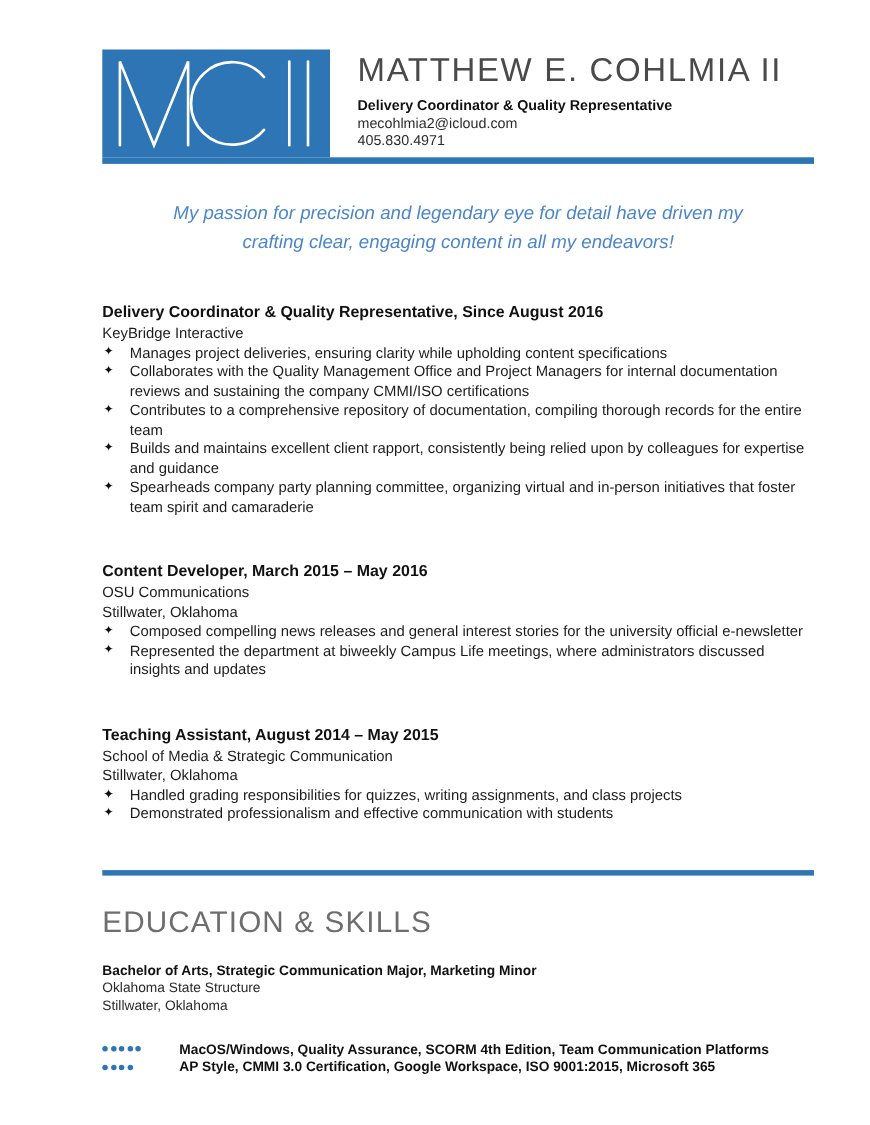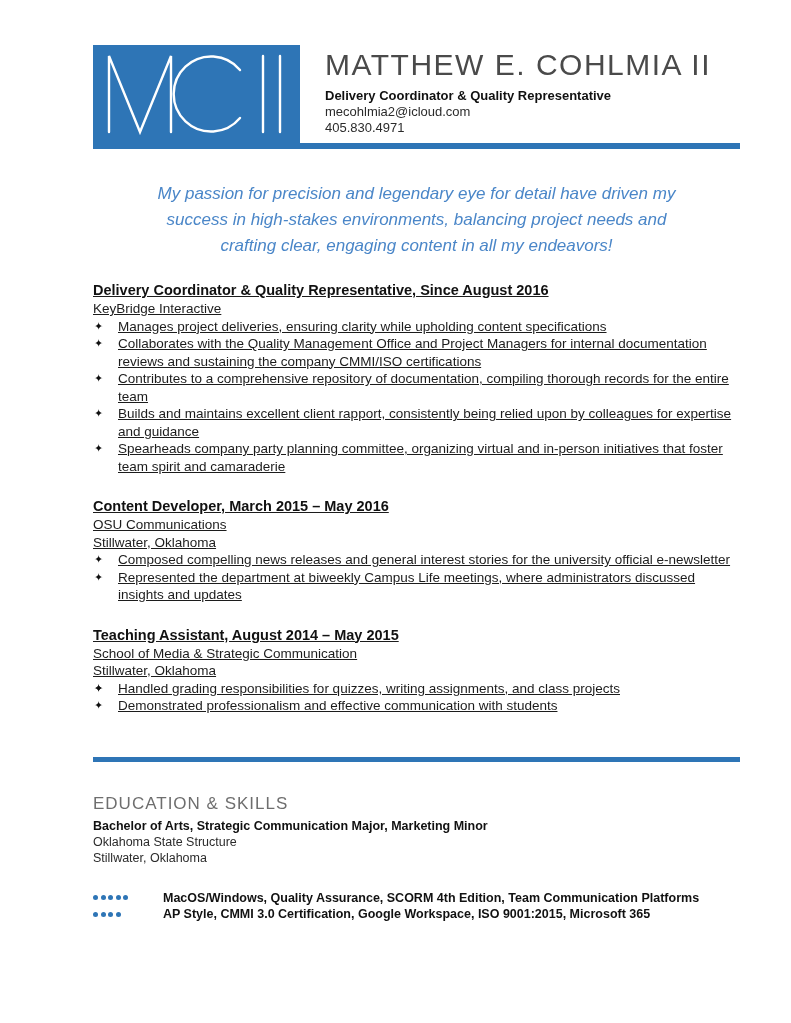--- a/index.html
+++ b/index.html
@@ -56,21 +56,21 @@
   .statement {
     margin-top: 32px;
     text-align: center;
     font-style: italic;
     color: #4a86c8;
     font-size: 17px;
     line-height: 26px;
     font-weight: 300;
   }
   
-  .job { margin-top: 22px; text-decoration: underline; }
+  .job { margin-top: 42px; }
   .job:first-of-type { margin-top: 30px; }
   .job-heading {
     font-size: 14.5px;
     font-weight: bold;
     color: #111;
     line-height: 19px;
   }
   .job-line { font-size: 13.5px; line-height: 17.5px; color: #1c1c1c; }
   .bullets { list-style: none; }
   .bullets li {
@@ -85,28 +85,28 @@
     left: 1px; top: 0;
     font-size: 11px;
     line-height: 17.5px;
     color: #111;
     font-style: normal;
   }
   
   .rule-bottom { margin-top: 42px; height: 5px; }
   .edu-title {
     margin-top: 30px;
-    font-size: 17px;
+    font-size: 27px;
     font-weight: 300;
     letter-spacing: 1px;
     color: #6e6e6e;
     line-height: 24px;
   }
   .edu-degree {
-    margin-top: 2px;
+    margin-top: 24px;
     font-size: 12.5px;
     font-weight: bold;
     color: #111;
     line-height: 16px;
   }
   .edu-line { font-size: 12.5px; line-height: 16px; color: #2b2b2b; }
   .skills { margin-top: 24px; }
   .skill-row { display: flex; align-items: center; min-height: 16.5px; gap: 22px; }
   .skill-dots {
     width: 40px;
@@ -150,21 +150,20 @@
       <div class="person-name">MATTHEW E. COHLMIA II</div>
       <div class="person-title">Delivery Coordinator &amp; Quality Representative</div>
       <div class="contact-line">mecohlmia2@icloud.com</div>
       <div class="contact-line">405.830.4971</div>
     </div>
   </div>
   <div class="rule"></div>
 
   <div class="statement">
     <div>My passion for precision and legendary eye for detail have driven my</div>
-    <div>success in high-stakes environments, balancing project needs and</div>
     <div>crafting clear, engaging content in all my endeavors!</div>
   </div>
 
   <div class="job">
     <div class="job-heading">Delivery Coordinator &amp; Quality Representative, Since August 2016</div>
     <div class="job-line">KeyBridge Interactive</div>
     <ul class="bullets">
       <li><span class="star">✦</span><span>Manages project deliveries, ensuring clarity while upholding content specifications</span></li>
       <li><span class="star">✦</span><span>Collaborates with the Quality Management Office and Project Managers for internal documentation reviews and sustaining the company CMMI/ISO certifications</span></li>
       <li><span class="star">✦</span><span>Contributes to a comprehensive repository of documentation, compiling thorough records for the entire team</span></li>

